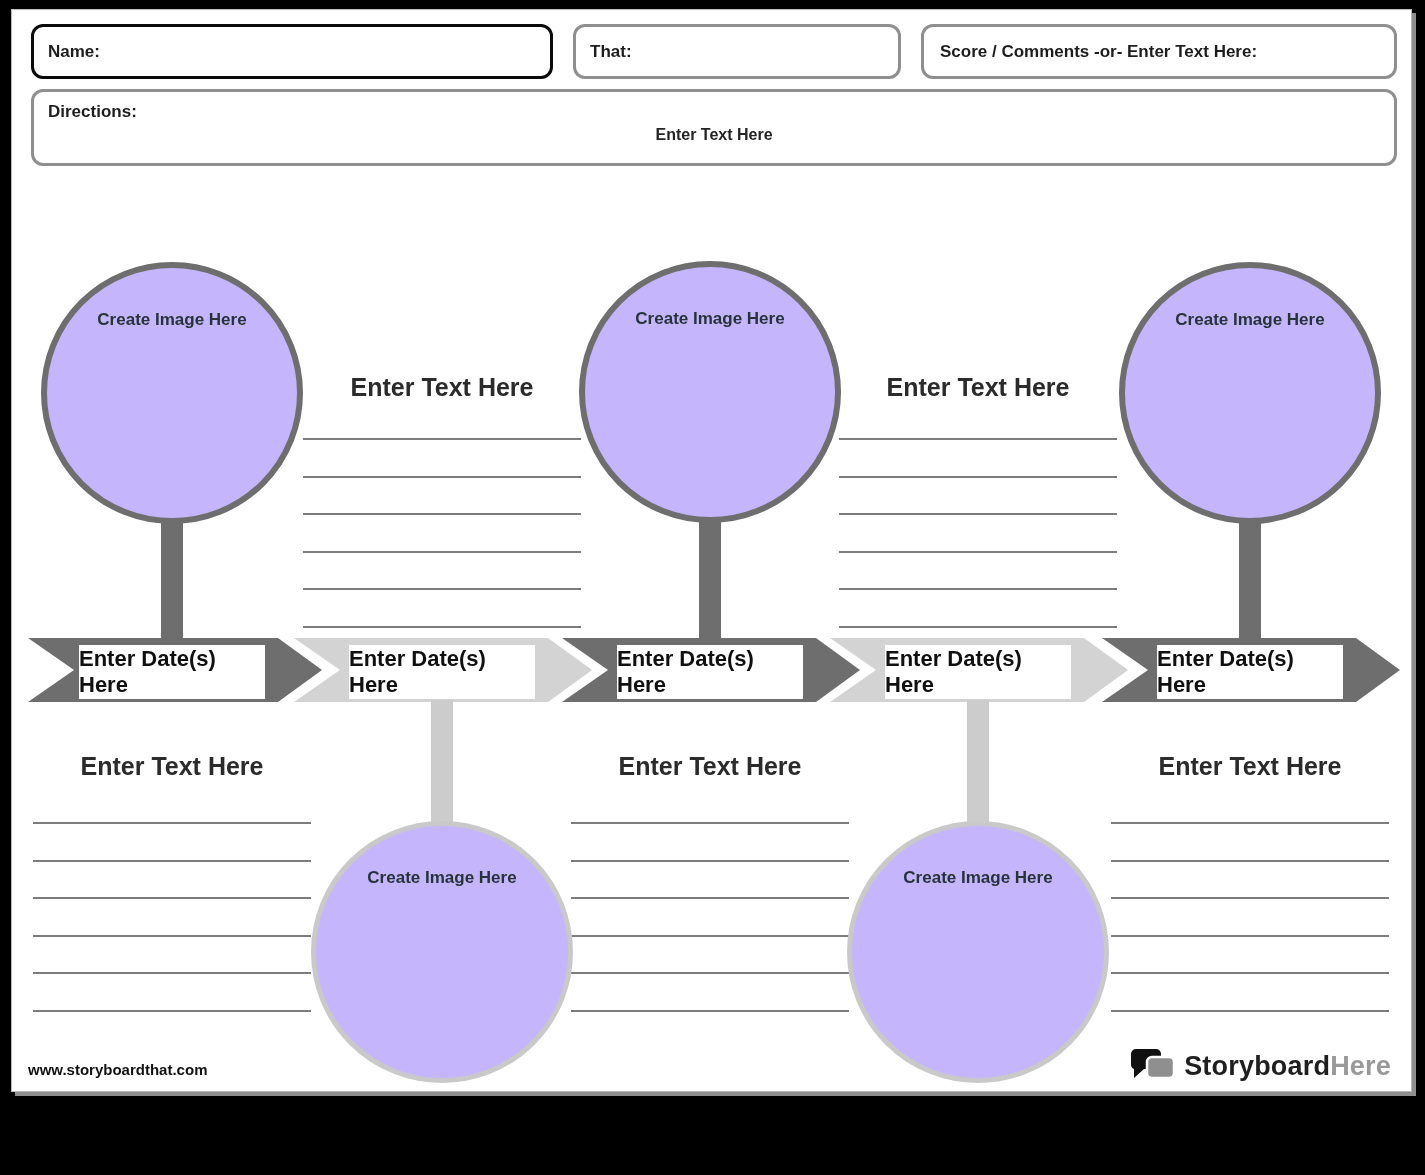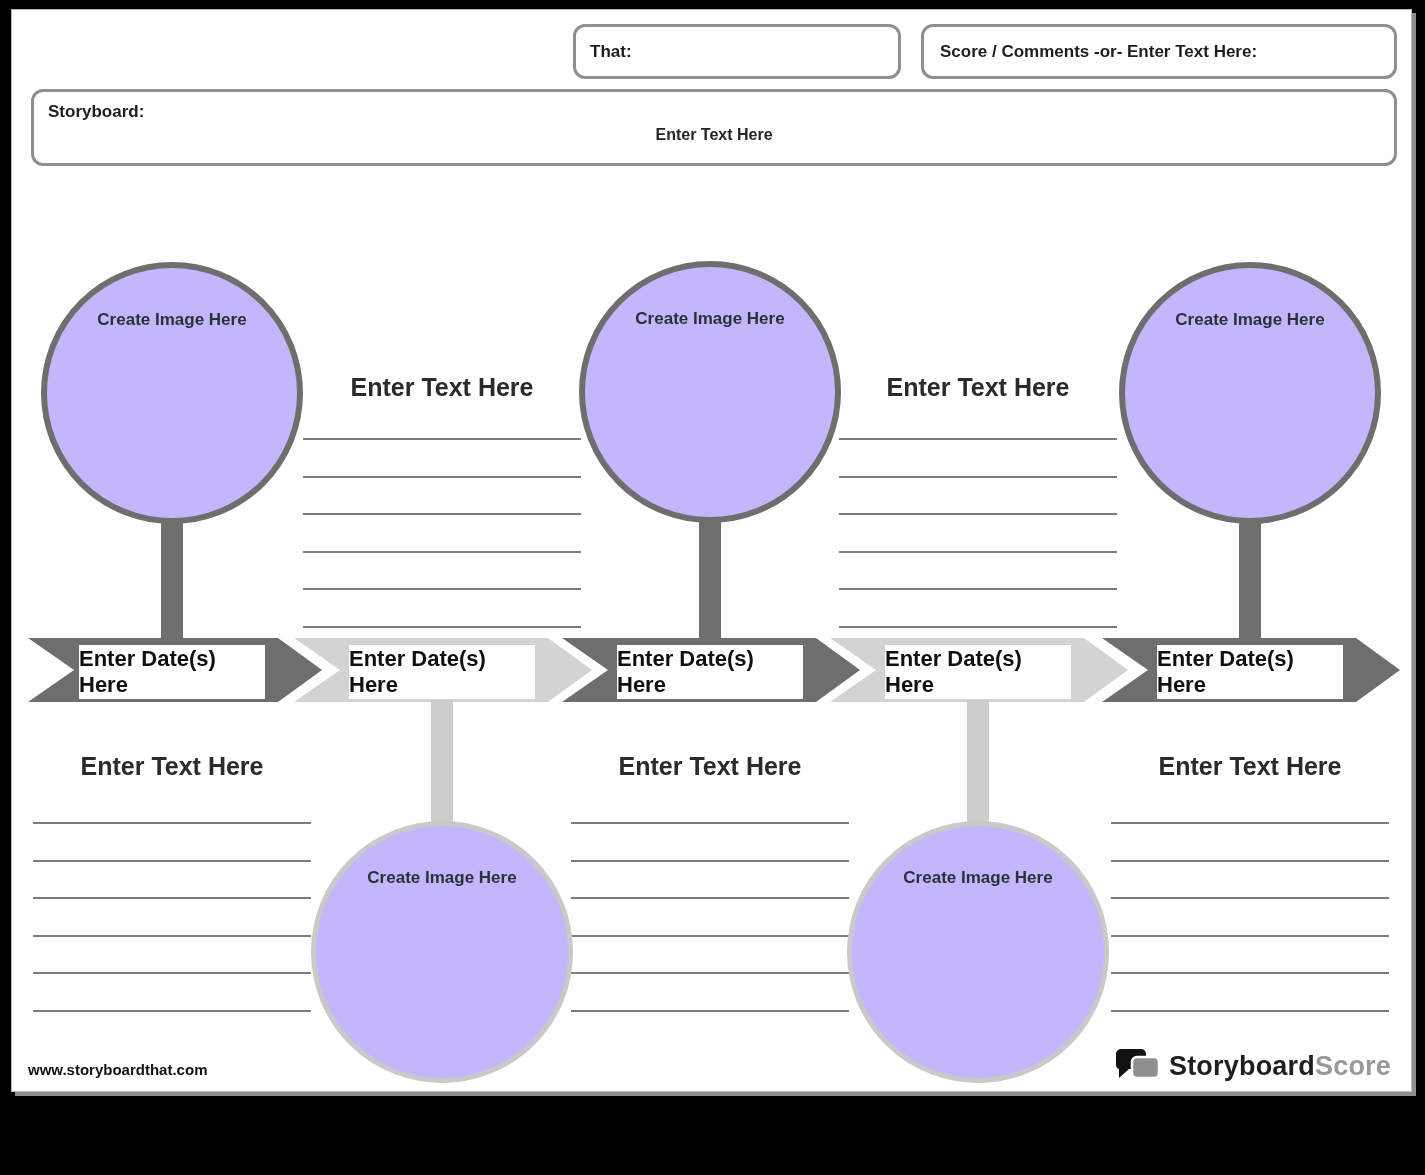--- a/index.html
+++ b/index.html
@@ -71,28 +71,31 @@
   .brand { position:absolute; right:20px; top:1038px; display:flex; align-items:center; gap:8px; }
   .brand-text { font-size:27px; font-weight:600; letter-spacing:0.2px; color:#1f1f1f; }
   .brand-text .t2 { color:#999999; }
 </style>
 </head>
 <body>
 
 <div class="canvas">
   <div class="page">
 
+    <div class="hbox name-box">
+      <span>Name:</span>
+    </div>
     <div class="hbox date-box">
       <span>That:</span>
     </div>
     <div class="hbox score-box">
       <span>Score / Comments -or- Enter Text Here:</span>
     </div>
     <div class="directions-box">
-      <span class="directions-label">Storyboard:</span>
+      <span class="directions-label">Directions:</span>
       <span class="directions-placeholder">Enter Text Here</span>
     </div>
 
 
     <div class="conn conn-dark conn1"></div>
     <div class="conn conn-light conn2"></div>
     <div class="conn conn-dark conn3"></div>
     <div class="conn conn-light conn4"></div>
     <div class="conn conn-dark conn5"></div>
 
@@ -183,18 +186,18 @@
       <div class="wline"></div>
     </div>
 
     <div class="website">www.storyboardthat.com</div>
     <div class="brand">
       <svg width="46" height="36" viewBox="0 0 46 36">
         <path d="M6 1 h20 a5 5 0 0 1 5 5 v10 a5 5 0 0 1 -5 5 h-12 l-10 9 v-9 h0 a5 5 0 0 1 -3 -5 v-10 a5 5 0 0 1 5 -5 z" fill="#111111"></path>
         <rect x="17" y="9" width="27" height="21" rx="5" fill="#8f8f8f" stroke="#ffffff" stroke-width="2.5"></rect>
       </svg>
       <div class="brand-text">
-        <span class="t1">Storyboard</span><span class="t2">Score</span>
+        <span class="t1">Storyboard</span><span class="t2">Here</span>
       </div>
     </div>
 
   </div>
 </div>
 
 </body></html>

